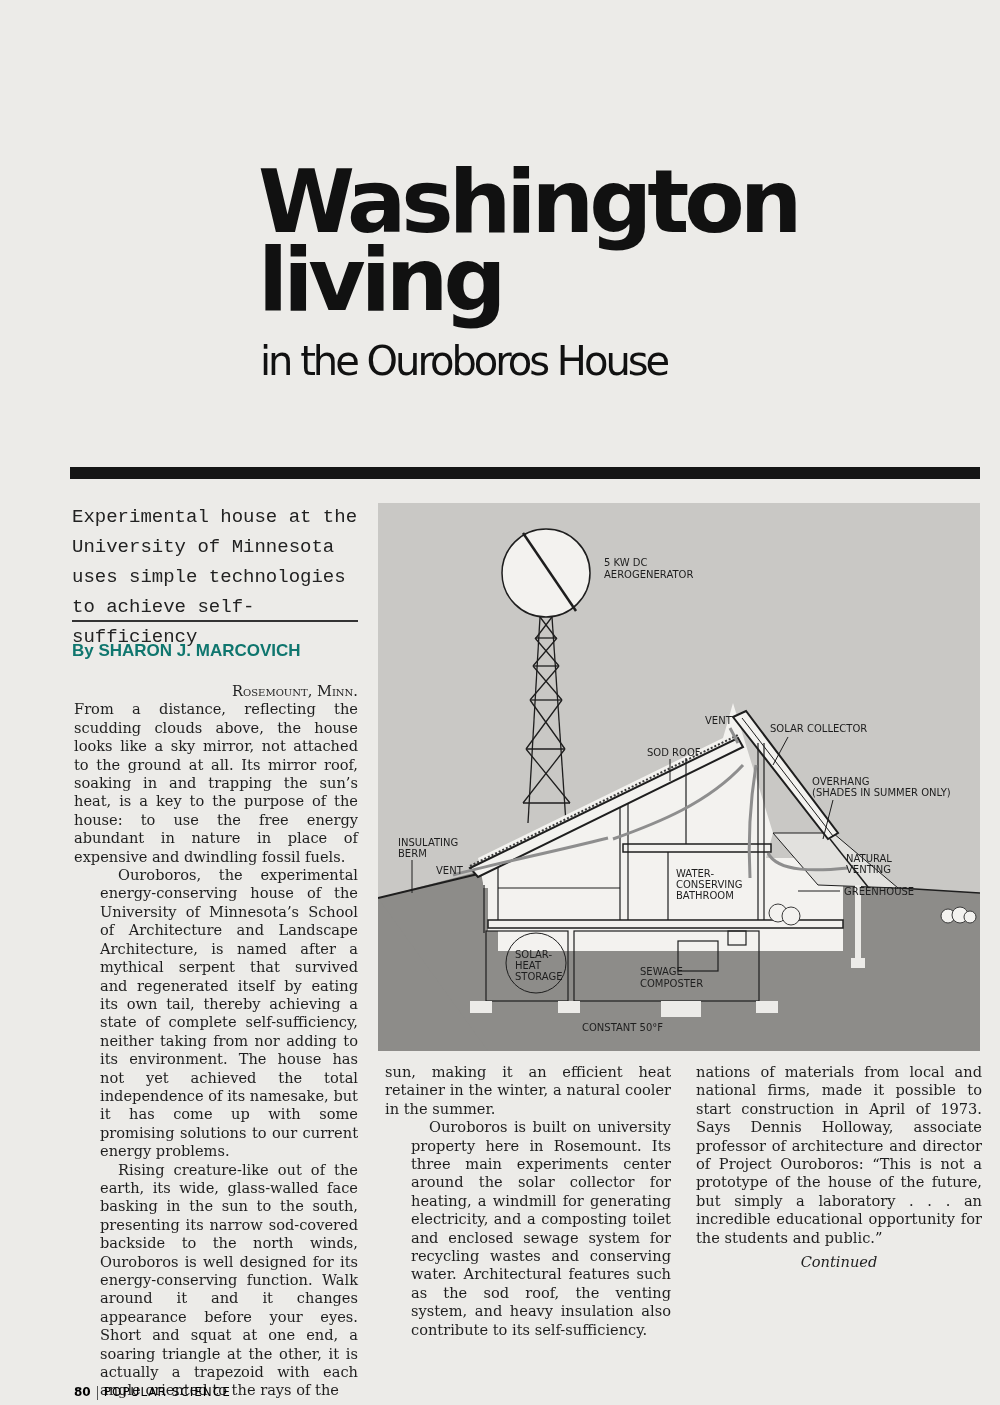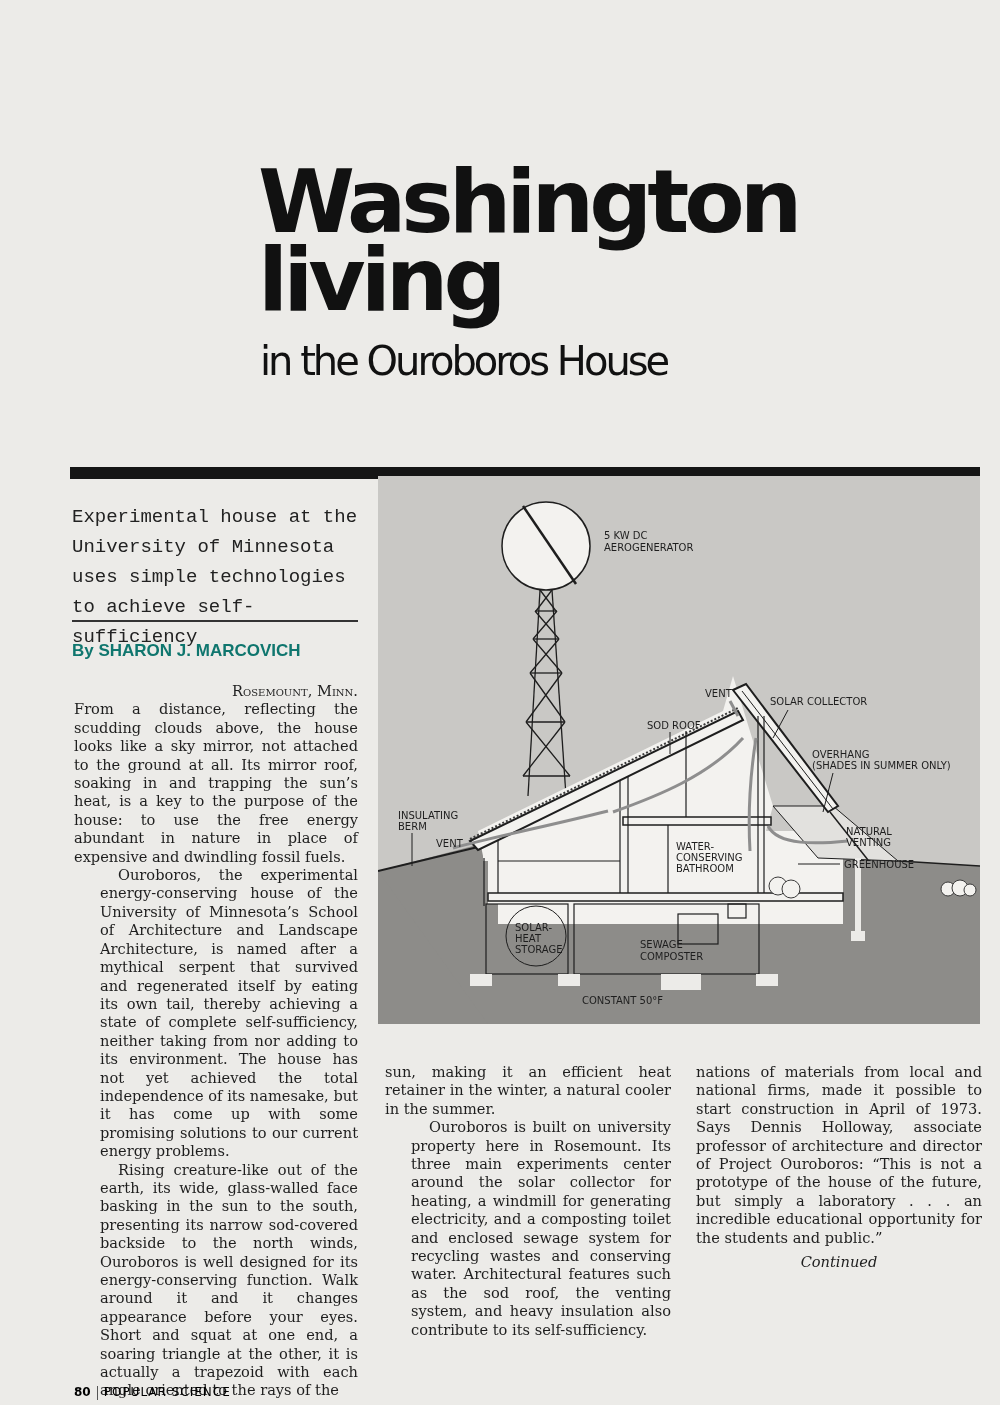--- a/index.html
+++ b/index.html
@@ -38,21 +38,21 @@
   .col1 { left:74px; top:682px; width:284px; }
   .col2 { left:385px; top:1063px; width:286px; }
   .col3 { left:696px; top:1063px; width:286px; }
   .continued { text-align:center; font-style:italic; margin-top:6px; }
   .folio {
     position:absolute; left:74px; top:1385px;
     font-family:"DejaVu Sans", sans-serif; font-size:12px; letter-spacing:1px; color:#000000;
   }
   .folio .num { font-weight:bold; letter-spacing:0; }
   .folio .sep { display:inline-block; width:1px; height:14px; background:#555; vertical-align:middle; margin:0 6px; }
-  .figure { position:absolute; left:378px; top:476px; width:568px; height:548px; }
+  .figure { position:absolute; left:378px; top:503px; width:568px; height:548px; }
   .figure svg { display:block; }
   .lbl { font-family:"DejaVu Sans", sans-serif; font-size:10px; fill:#1e1e1e; }
 </style>
 </head>
 <body>
 
 <div class="title">
   <div>Washington</div>
   <div>living</div>
 </div>

